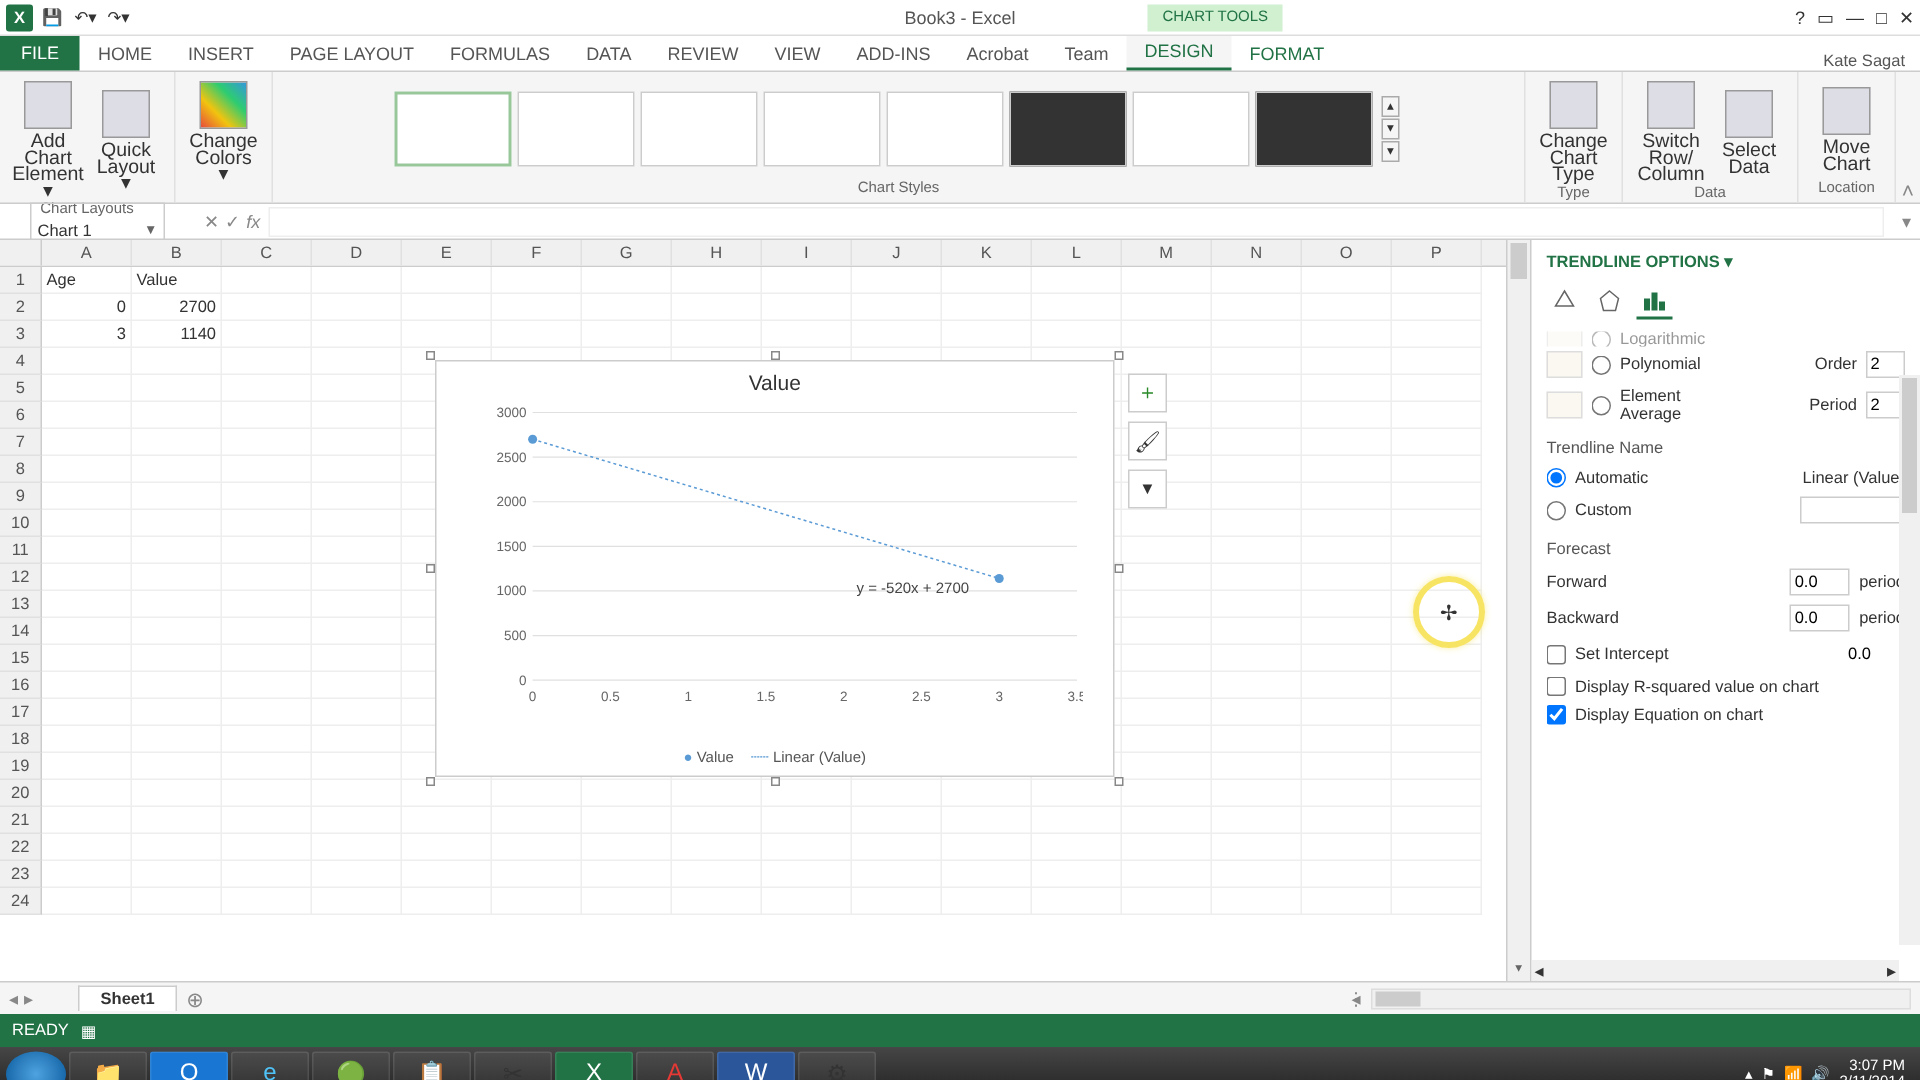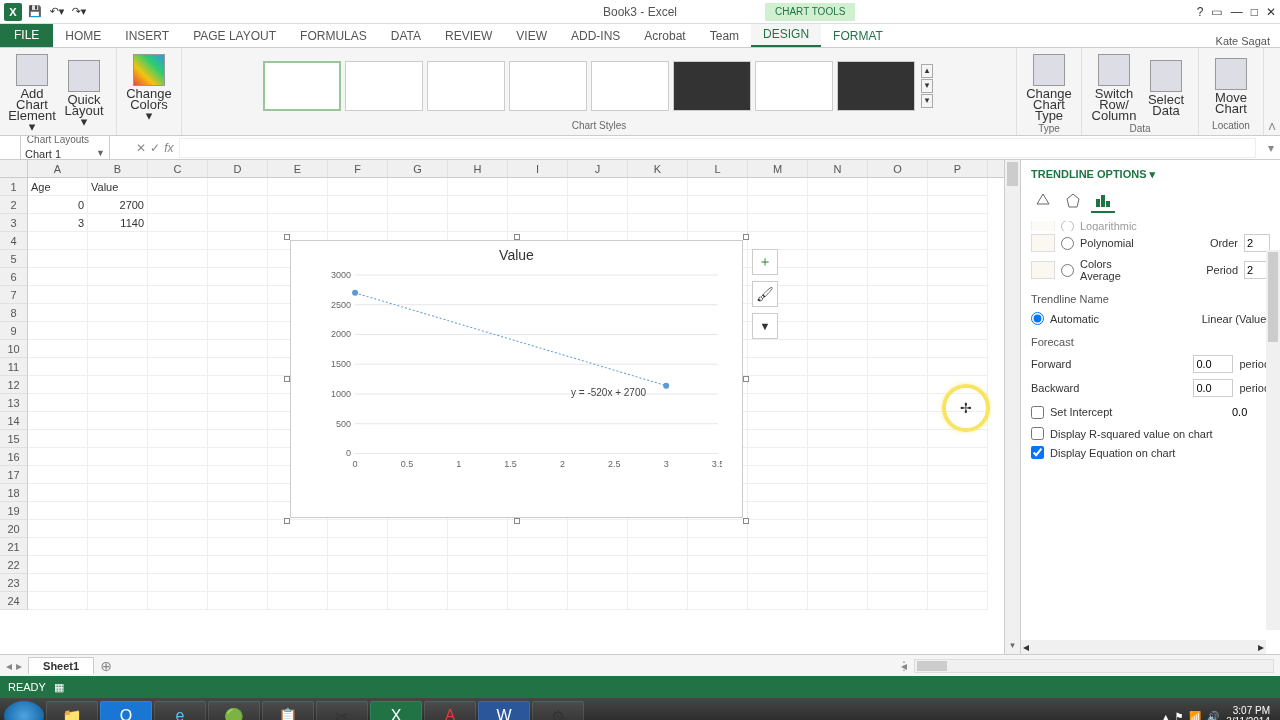--- a/index.html
+++ b/index.html
@@ -85,21 +85,21 @@
   .tl-thumb { width: 24px; height: 18px; border: 1px solid #ddd; background: #faf8f0; display: inline-block; }
   .sp-section { font-size: 11px; color: #555; margin-top: 8px; margin-bottom: 4px; }
   .sp-scrollbar { position: absolute; right: 0; top: 90px; bottom: 24px; width: 14px; background: #f0f0f0; }
   .sp-scroll-thumb { position: absolute; top: 2px; left: 2px; right: 2px; height: 90px; background: #ccc; }
   .sp-hscroll { position: absolute; left: 0; right: 14px; bottom: 0; height: 14px; background: #f0f0f0; }
   
   
   .sheet-bar { height: 22px; display: flex; align-items: center; border-top: 1px solid #ccc; background: #f5f5f5; }
   .sheet-nav { display: flex; gap: 4px; padding: 0 6px; color: #888; }
   .sheet-tab { background: #fff; padding: 2px 14px; border: 1px solid #ccc; border-bottom: none; font-size: 11px; }
-  .sheet-tab.active { font-weight: bold; }
+  .sheet-tab.active { font-weight: bold; margin-left: 24px; }
   .add-sheet { padding: 0 6px; font-size: 14px; color: #888; cursor: pointer; }
   .hscroll-area { flex: 1; display: flex; align-items: center; justify-content: flex-end; padding-right: 6px; }
   .hscroll-track { width: 360px; height: 14px; background: #f0f0f0; border: 1px solid #ddd; position: relative; }
   .hscroll-thumb { position: absolute; left: 2px; top: 1px; bottom: 1px; width: 30px; background: #ccc; }
   
   
   .status-bar { height: 22px; background: #217346; color: #fff; display: flex; align-items: center; font-size: 11px; padding: 0 8px; }
   .status-left { flex: 0 0 auto; display: flex; gap: 8px; align-items: center; }
   .status-right { margin-left: auto; display: flex; gap: 14px; align-items: center; }
   .view-btns { display: flex; gap: 2px; margin-left: 10px; }
@@ -759,20 +759,24 @@
           <text x="189.14285714285714" y="196" text-anchor="middle" font-size="9" fill="#666">1.5</text>
           <text x="240.85714285714283" y="196" text-anchor="middle" font-size="9" fill="#666">2</text>
           <text x="292.57142857142856" y="196" text-anchor="middle" font-size="9" fill="#666">2.5</text>
           <text x="344.2857142857143" y="196" text-anchor="middle" font-size="9" fill="#666">3</text>
           <text x="396" y="196" text-anchor="middle" font-size="9" fill="#666">3.5</text>
           <line x1="34" y1="21.799999999999983" x2="344.2857142857143" y2="114.36" stroke="#5b9bd5" stroke-width="1" stroke-dasharray="2,2"></line>
           <circle cx="34" cy="21.799999999999983" r="3" fill="#5b9bd5"></circle>
           <circle cx="344.2857142857143" cy="114.36" r="3" fill="#5b9bd5"></circle>
         </svg>
       <div style="position:absolute;left:280px;top:146px;font-size:10px;color:#444">y = -520x + 2700</div>
+      <div style="position:absolute;bottom:6px;left:0;right:0;text-align:center;font-size:10px;color:#555">
+        <span style="color:#5b9bd5">●</span> <span>Value</span>
+        &nbsp;&nbsp;&nbsp;<span style="color:#5b9bd5">┄┄</span> <span>Linear (Value)</span>
+      </div>
       <div class="chart-side-btns">
         <div class="side-btn" style="color:#2a8a2a">＋</div>
         <div class="side-btn">🖌</div>
         <div class="side-btn" style="font-size:11px">▼</div>
       </div>
     </div>
 
     <div class="yellow-ring"></div>
     <div class="cursor-cross">✢</div>
   </div>
@@ -813,29 +817,34 @@
       <div class="sp-row">
           <span class="tl-thumb"></span>
           <input type="radio" name="tt" style=""> 
           <label>Polynomial</label> 
           <span style="margin-left:auto">Order</span> 
           <input type="text" value="2" style="">
         </div>
       <div class="sp-row">
           <span class="tl-thumb"></span>
           <input type="radio" name="tt" style=""> 
-          <label style="width:50px">Colors Average</label> 
+          <label style="width:50px">Element Average</label> 
           <span style="margin-left:auto">Period</span> 
           <input type="text" value="2" style="">
         </div>
       <div class="sp-section">Trendline Name</div>
       <div class="sp-row">
           <input type="radio" name="tn" checked="" style=""> 
           <label>Automatic</label>
           <span style="margin-left:auto">Linear (Value)</span>
+        </div>
+      <div class="sp-row">
+          <input type="radio" name="tn" style=""> 
+          <label>Custom</label>
+          <input type="text" class="wide" style="margin-left: auto; width: 70px;">
         </div>
       <div class="sp-section">Forecast</div>
       <div class="sp-row">
           <label style="width:60px">Forward</label>
           <input type="text" class="wide" style="margin-left: auto;" value="0.0"> 
           <span>period</span>
         </div>
       <div class="sp-row">
           <label style="width:60px">Backward</label>
           <input type="text" class="wide" style="margin-left: auto;" value="0.0"> 

